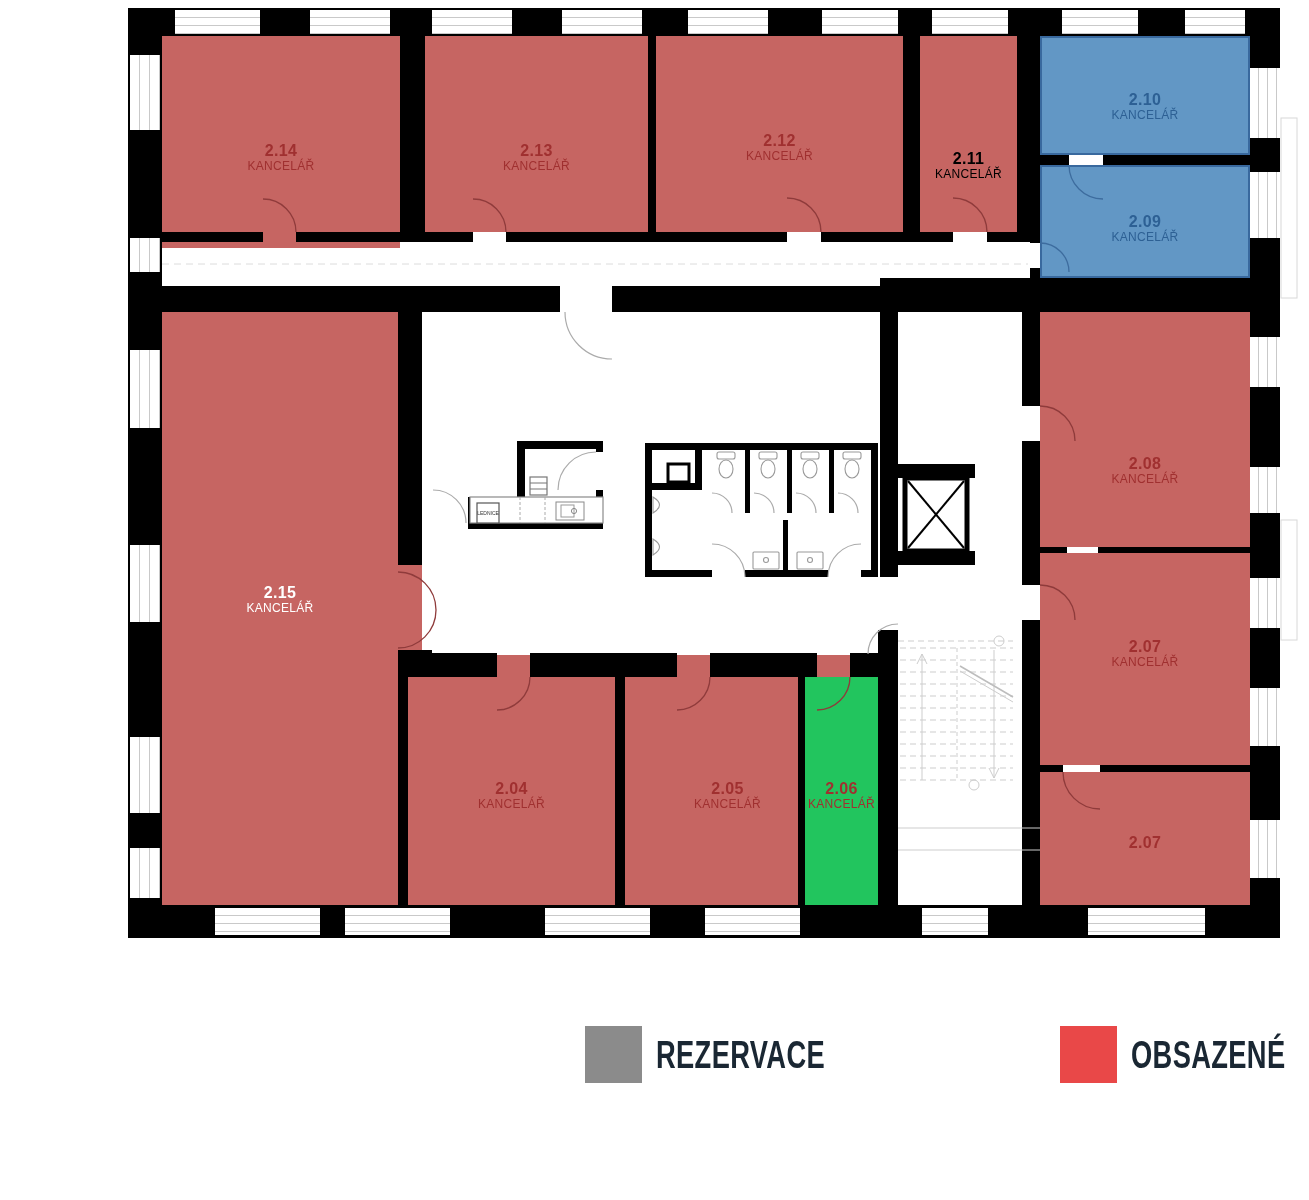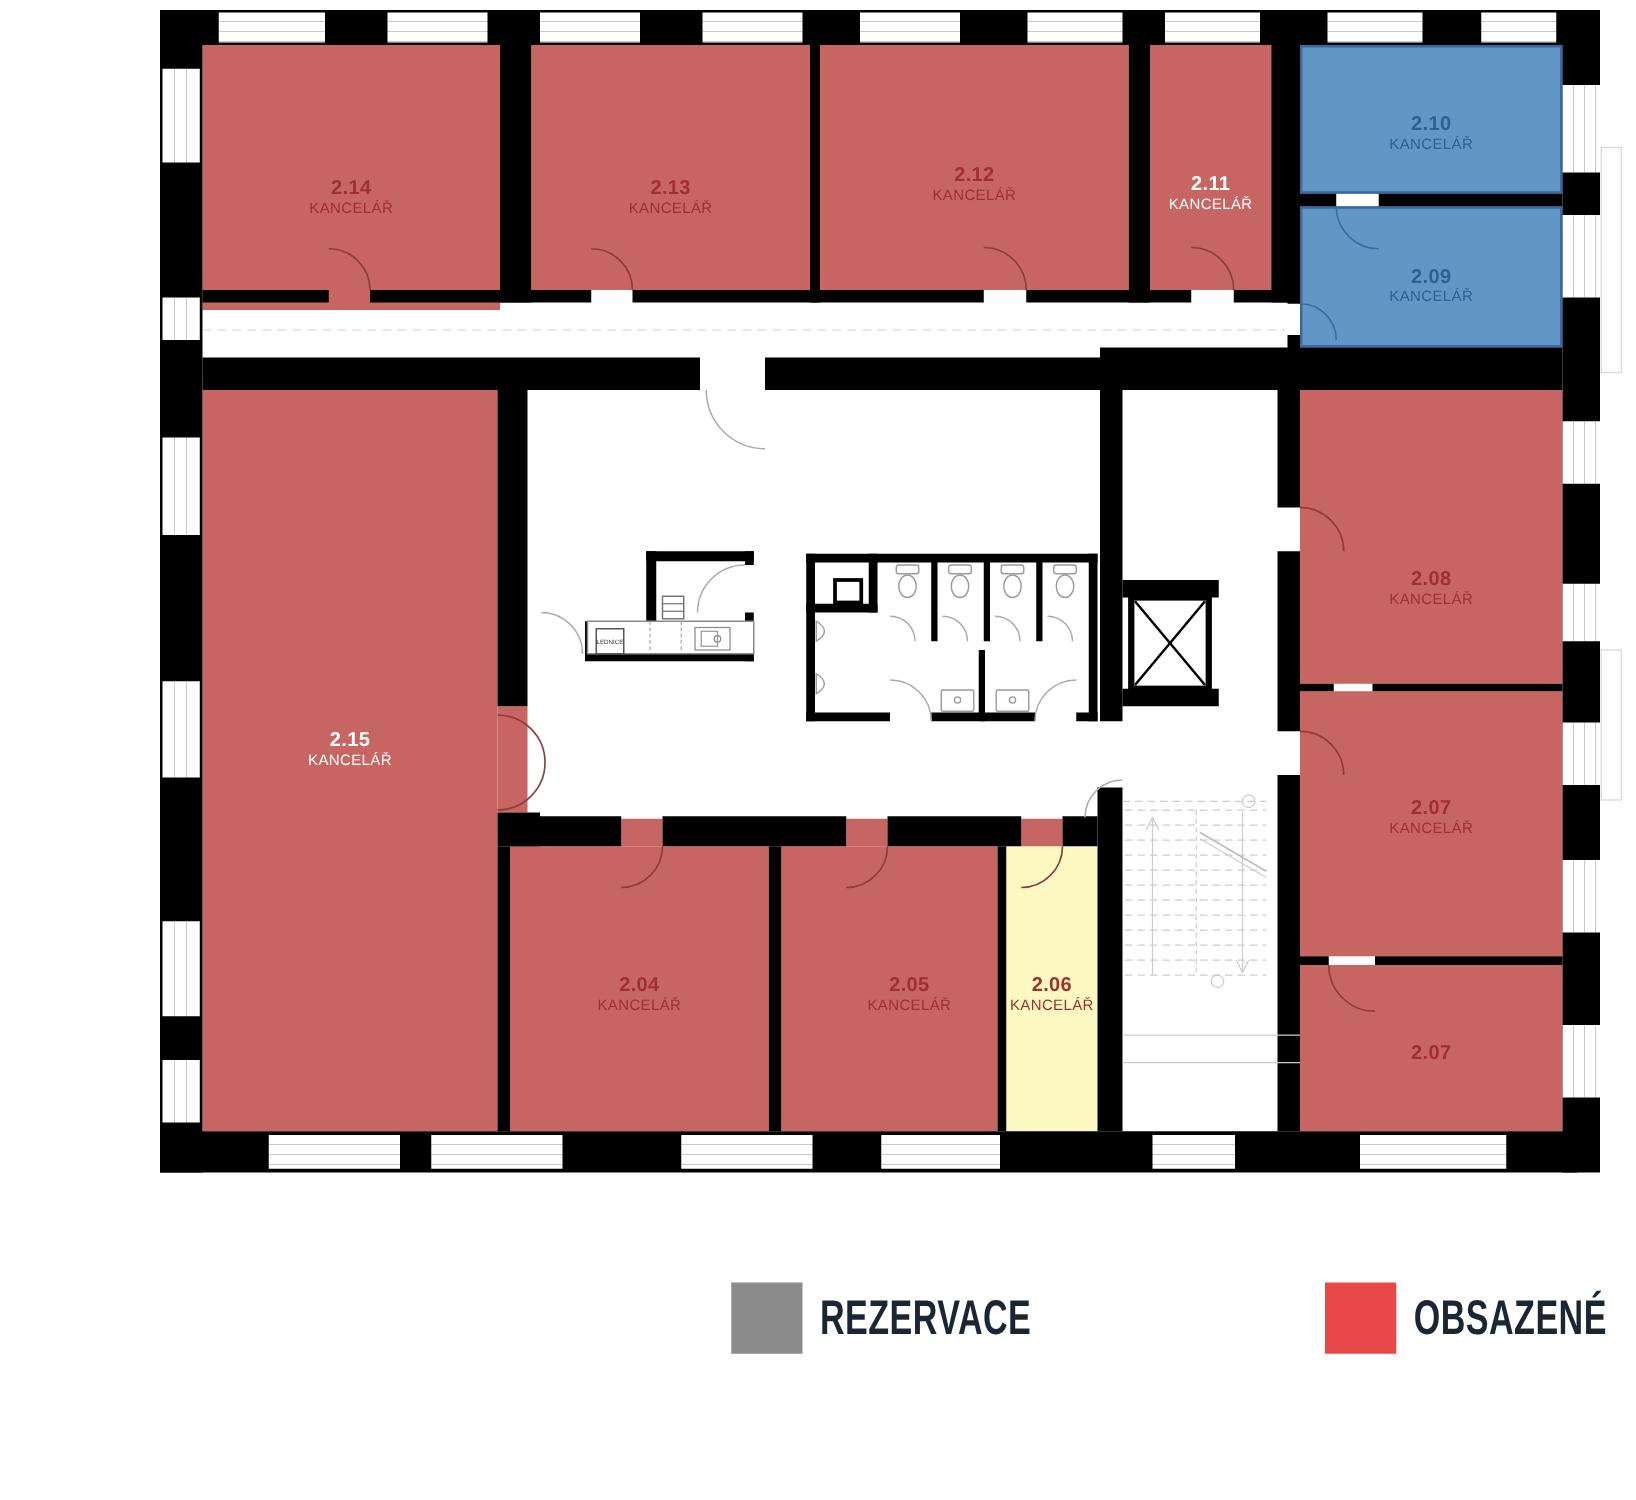--- a/index.html
+++ b/index.html
@@ -41,21 +41,21 @@
       <div class="room-type">KANCELÁŘ</div>
     </div>
   </div>
   <div class="room" style="left: 656px; top: 36px; width: 247px; height: 196px; background-color: rgb(198, 101, 98);">
     <div class="room-label" style="top: 96px; color: rgb(160, 48, 48);">
       <div class="room-number">2.12</div>
       <div class="room-type">KANCELÁŘ</div>
     </div>
   </div>
   <div class="room" style="left: 920px; top: 36px; width: 97px; height: 196px; background-color: rgb(198, 101, 98);">
-    <div class="room-label" style="top: 103px; color: #ffffff;">
+    <div class="room-label" style="top: 114px; color: #000000;">
       <div class="room-number">2.11</div>
       <div class="room-type">KANCELÁŘ</div>
     </div>
   </div>
   <div class="room room--free" style="left: 1040px; top: 36px; width: 210px; height: 119px; background-color: rgb(98, 151, 197); border-color: rgb(57, 105, 158);">
     <div class="room-label" style="top: 53px; color: rgb(45, 96, 148);">
       <div class="room-number">2.10</div>
       <div class="room-type">KANCELÁŘ</div>
     </div>
   </div>
@@ -97,21 +97,21 @@
       <div class="room-number">2.04</div>
       <div class="room-type">KANCELÁŘ</div>
     </div>
   </div>
   <div class="room" style="left: 625px; top: 677px; width: 173px; height: 228px; background-color: rgb(198, 101, 98);">
     <div class="room-label" style="top: 103px; color: rgb(160, 48, 48); margin-left: 32px;">
       <div class="room-number">2.05</div>
       <div class="room-type">KANCELÁŘ</div>
     </div>
   </div>
-  <div class="room" style="left: 805px; top: 677px; width: 73px; height: 228px; background-color: #fef9c3;">
+  <div class="room" style="left: 805px; top: 677px; width: 73px; height: 228px; background-color: #22c55e;">
     <div class="room-label" style="top: 103px; color: rgb(160, 48, 48);">
       <div class="room-number">2.06</div>
       <div class="room-type">KANCELÁŘ</div>
     </div>
   </div>
 
   <div class="patch" style="left: 497px; top: 655px; width: 33px; height: 22px; background-color: rgb(198, 101, 98);"></div>
   <div class="patch" style="left: 677px; top: 655px; width: 33px; height: 22px; background-color: rgb(198, 101, 98);"></div>
   <div class="patch" style="left: 817px; top: 655px; width: 33px; height: 22px; background-color: rgb(198, 101, 98);"></div>
 

